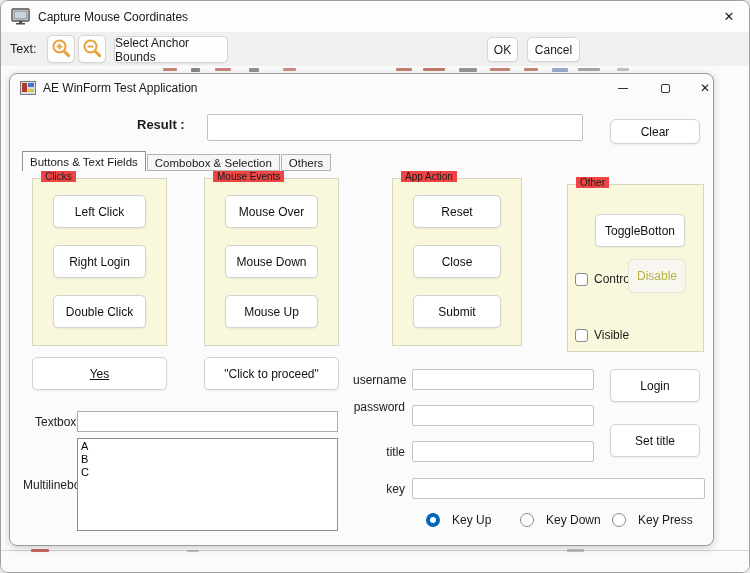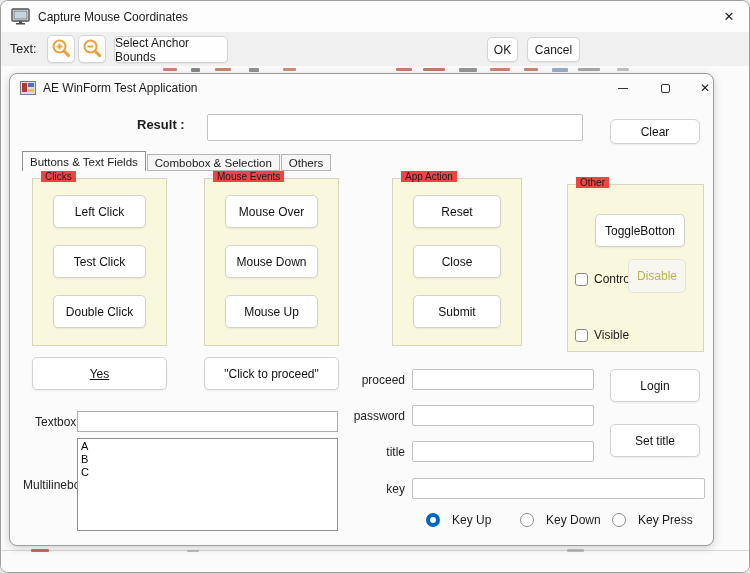--- a/index.html
+++ b/index.html
@@ -156,21 +156,21 @@
 
     <div class="tabs">
       <div class="tab" data-state="active">Buttons &amp; Text Fields</div>
       <div class="tab" data-state="inactive">Combobox &amp; Selection</div>
       <div class="tab" data-state="inactive">Others</div>
     </div>
 
     <div class="group" style="left:22px;width:135px;">
       <span class="gtitle">Clicks</span>
       <div class="btn gbtn r1">Left Click</div>
-      <div class="btn gbtn r2">Test Click</div>
+      <div class="btn gbtn r2">Right Login</div>
       <div class="btn gbtn r3">Double Click</div>
     </div>
 
     <div class="group" style="left:194px;width:135px;">
       <span class="gtitle">Mouse Events</span>
       <div class="btn gbtn r1">Mouse Over</div>
       <div class="btn gbtn r2">Mouse Down</div>
       <div class="btn gbtn r3">Mouse Up</div>
     </div>
 
@@ -198,25 +198,25 @@
     <div class="btn" style="position:absolute;left:22px;top:283px;width:135px;height:33px;text-decoration:underline;">Yes</div>
     <div class="btn" style="position:absolute;left:194px;top:283px;width:135px;height:33px;">"Click to proceed"</div>
 
     <span class="flabel" style="left:25px;top:341px;">Textbox</span>
     <input class="field plain" style="position: absolute; left: 67px; top: 337px; width: 261px; height: 21px;" value="">
     <span class="flabel" style="left:13px;top:404px;">Multilinebox</span>
     <textarea class="field" style="position: absolute; left: 67px; top: 364px; width: 261px; height: 93px;">A
 B
 C</textarea>
 
-    <span class="flabel rlabel" style="left:343px;top:299px;">proceed</span>
+    <span class="flabel rlabel" style="left:343px;top:299px;">username</span>
     <input class="field" style="position: absolute; left: 402px; top: 295px; width: 182px; height: 21px;" value="">
     <div class="btn" style="position:absolute;left:600px;top:295px;width:90px;height:33px;">Login</div>
 
-    <span class="flabel rlabel" style="left:343px;top:335px;">password</span>
+    <span class="flabel rlabel" style="left:343px;top:326px;">password</span>
     <input class="field" style="position: absolute; left: 402px; top: 331px; width: 182px; height: 21px;" value="">
 
     <span class="flabel rlabel" style="left:343px;top:371px;">title</span>
     <input class="field" style="position: absolute; left: 402px; top: 367px; width: 182px; height: 21px;" value="">
     <div class="btn" style="position:absolute;left:600px;top:350px;width:90px;height:33px;">Set title</div>
 
     <span class="flabel rlabel" style="left:343px;top:408px;">key</span>
     <input class="field" style="position: absolute; left: 402px; top: 404px; width: 293px; height: 21px;" value="">
 
     <div class="radiorow" style="left:416px;top:438px;">

